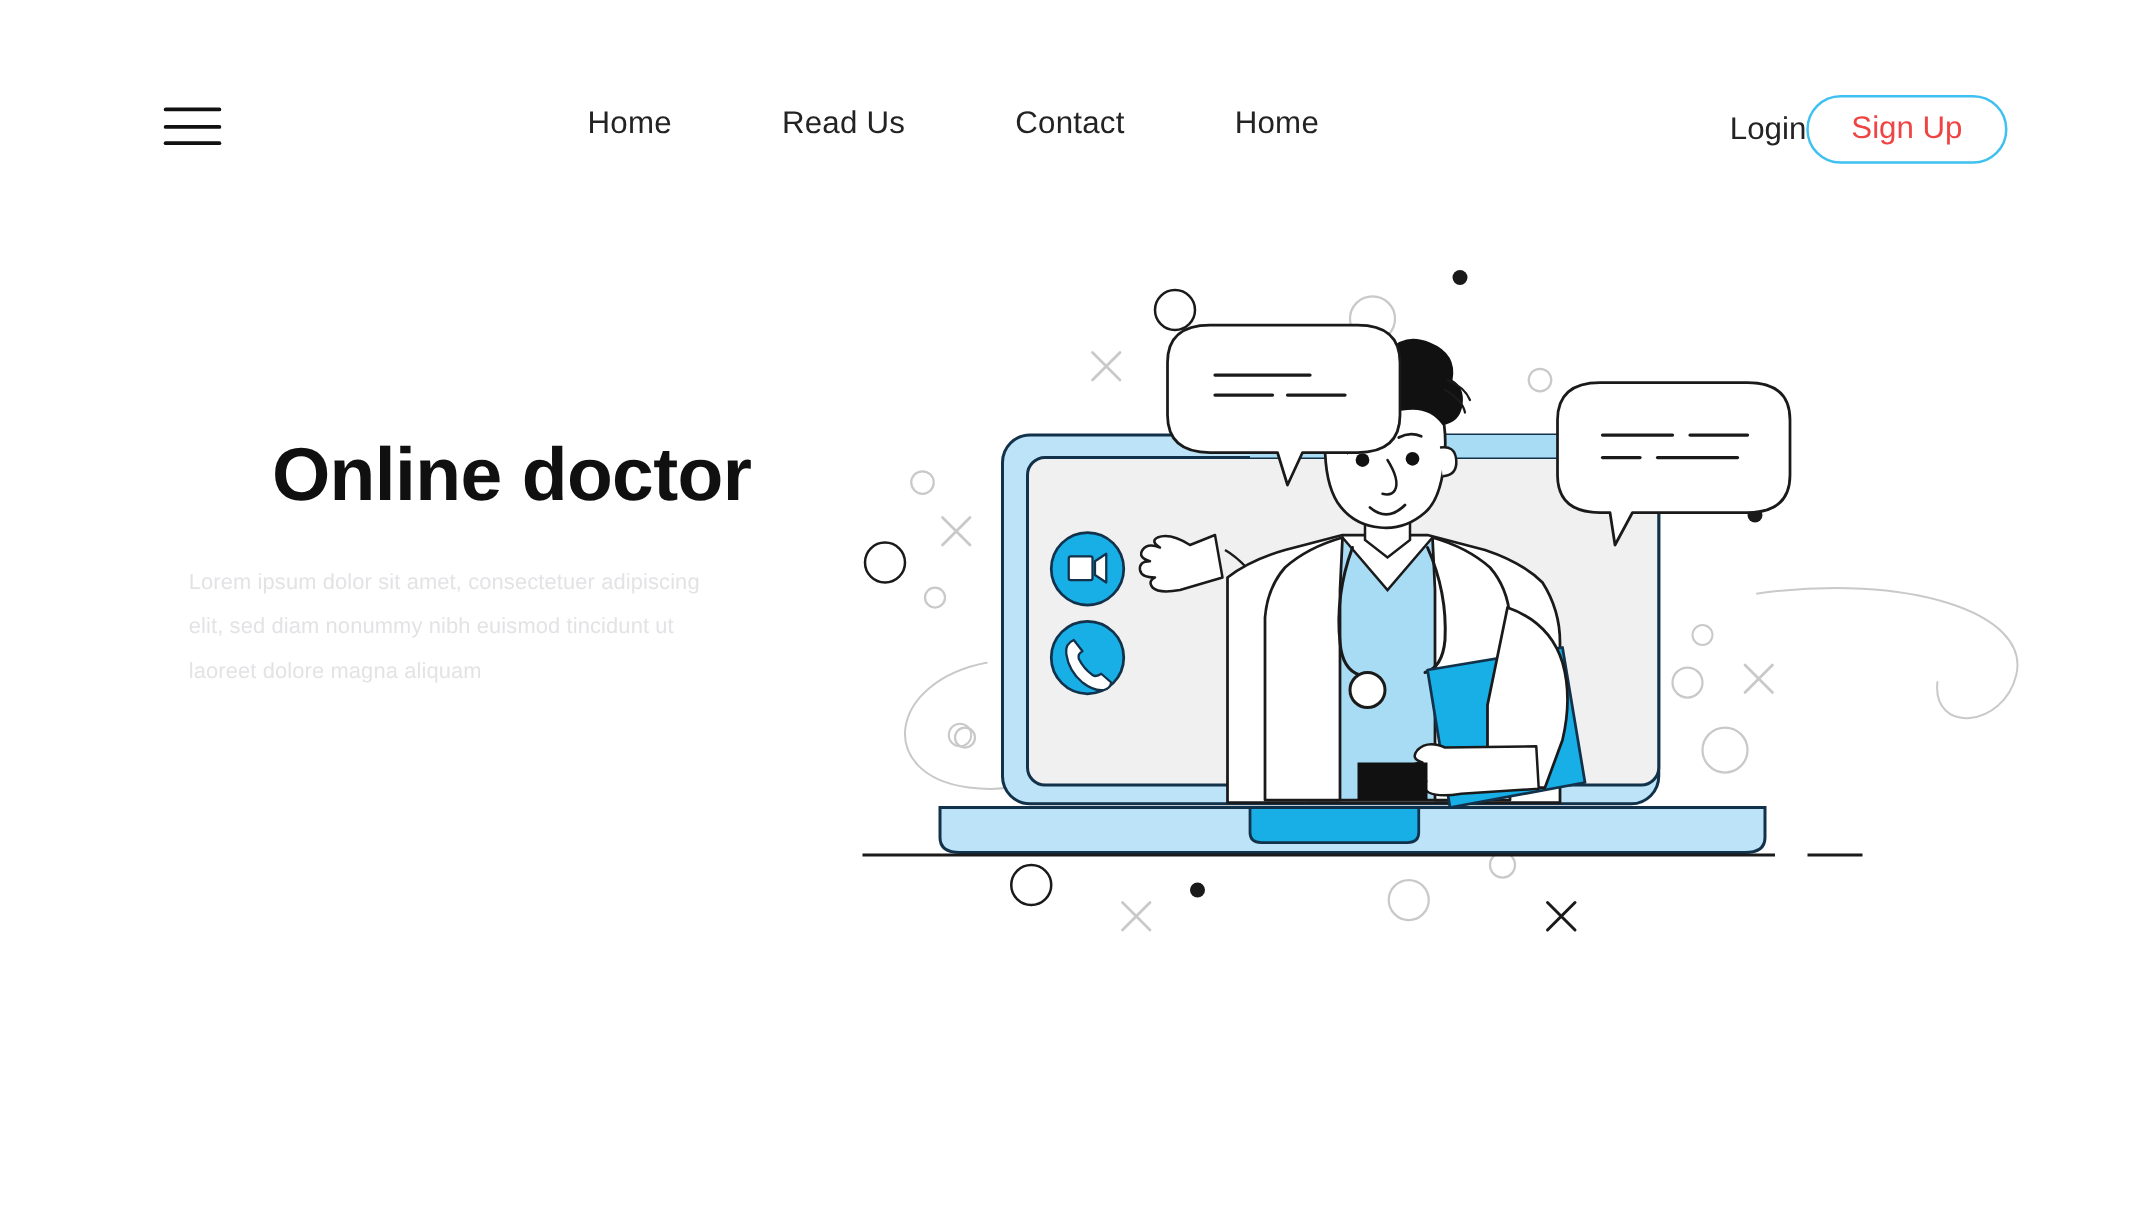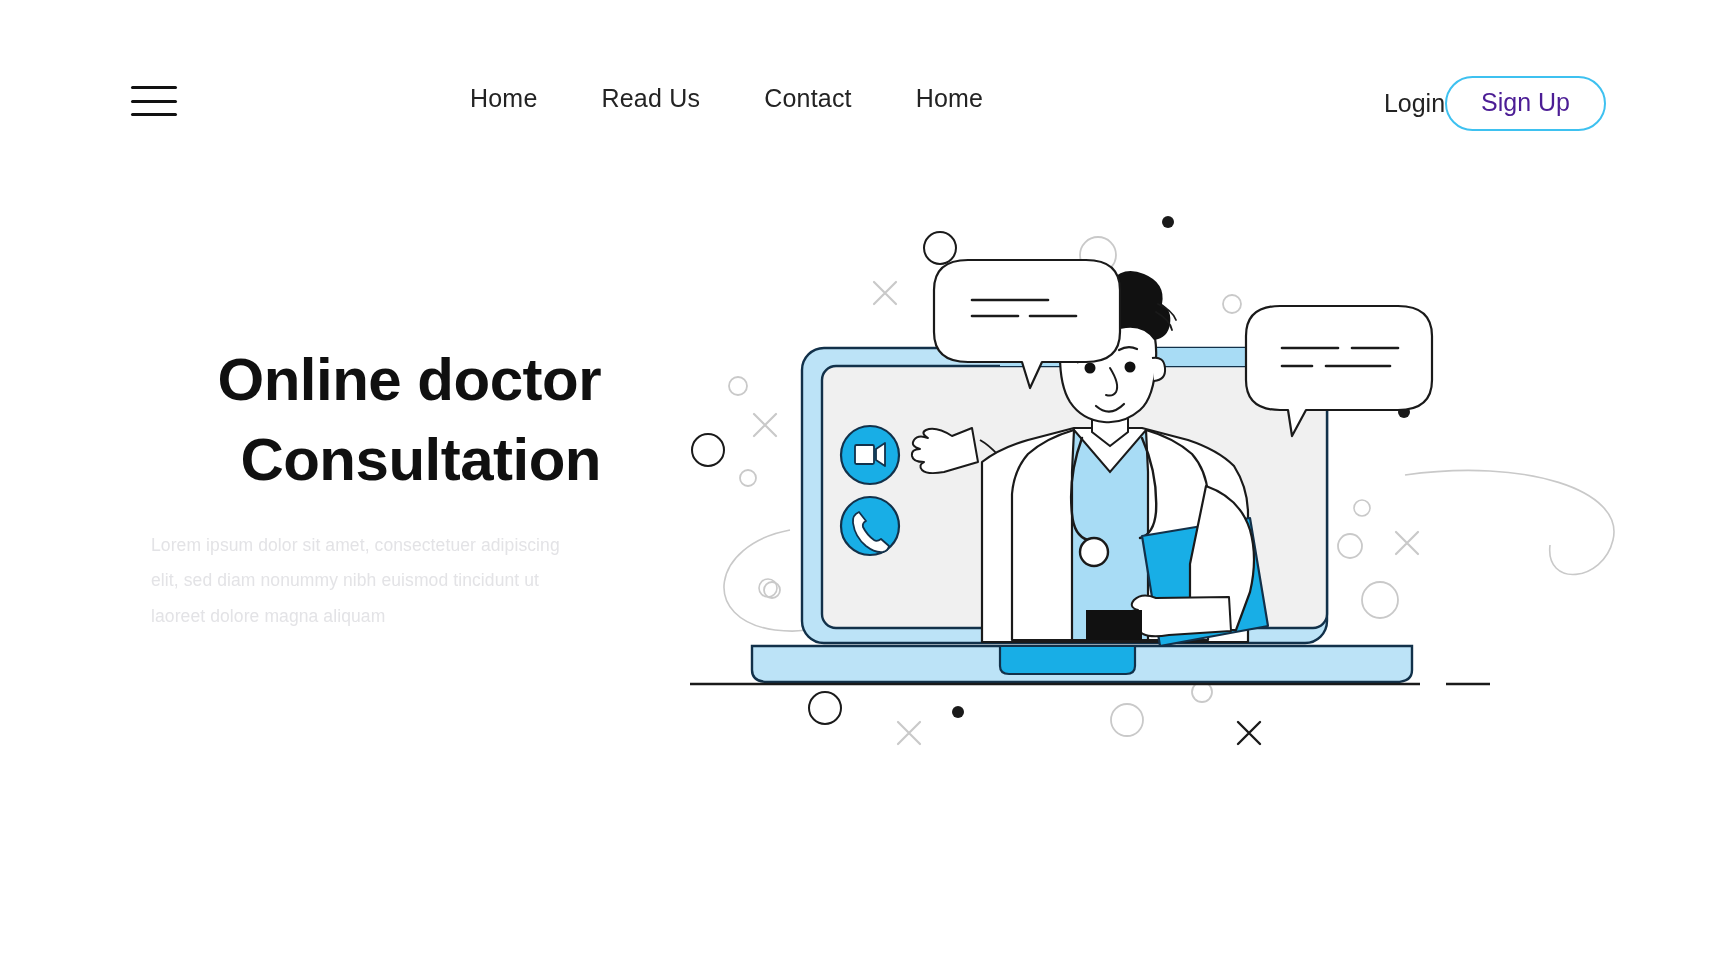--- a/index.html
+++ b/index.html
@@ -44,21 +44,21 @@
     background: #111111;
     border-radius: 2px;
   }
 
   .nav {
     position: absolute;
     left: 470px;
     top: 84px;
     display: flex;
     align-items: center;
-    gap: 64px;
+    gap: 88px;
   }
   .nav-item {
     font-size: 25px;
     color: #232323;
     font-weight: 400;
     letter-spacing: 0.2px;
     white-space: nowrap;
     cursor: pointer;
   }
 
@@ -72,21 +72,21 @@
   .login-link {
     font-size: 25px;
     color: #232323;
     cursor: pointer;
     white-space: nowrap;
   }
   .signup-btn {
     border: 2px solid #3ec1f0;
     border-radius: 999px;
     background: #ffffff;
-    color: #4c1d95;
+    color: #ef4444;
     font-size: 25px;
     font-family: "Liberation Sans", sans-serif;
     padding: 12px 34px 14px;
     cursor: pointer;
     line-height: 1;
     white-space: nowrap;
   }
 
   
   .hero-text {
@@ -159,21 +159,20 @@
 
     <div class="auth">
       <a class="login-link">Login</a>
       <button class="signup-btn">Sign Up</button>
     </div>
   </div>
 
   <div class="hero-text">
     <h1 class="hero-title">
       <span>Online doctor</span><br>
-      <span>Consultation</span>
     </h1>
     <p class="hero-para">Lorem ipsum dolor sit amet, consectetuer adipiscing elit, sed diam nonummy nibh euismod tincidunt ut laoreet dolore magna aliquam</p>
   </div>
 
   <div class="illustration">
     <svg width="1000" height="640" viewBox="0 0 1000 640" xmlns="http://www.w3.org/2000/svg">
 
       <g>
 
         <path d="M100 330 C 20 345, 10 420, 85 430 C 150 438, 175 400, 130 378" fill="none" stroke="#C9C9C9" stroke-width="1.6"></path>

